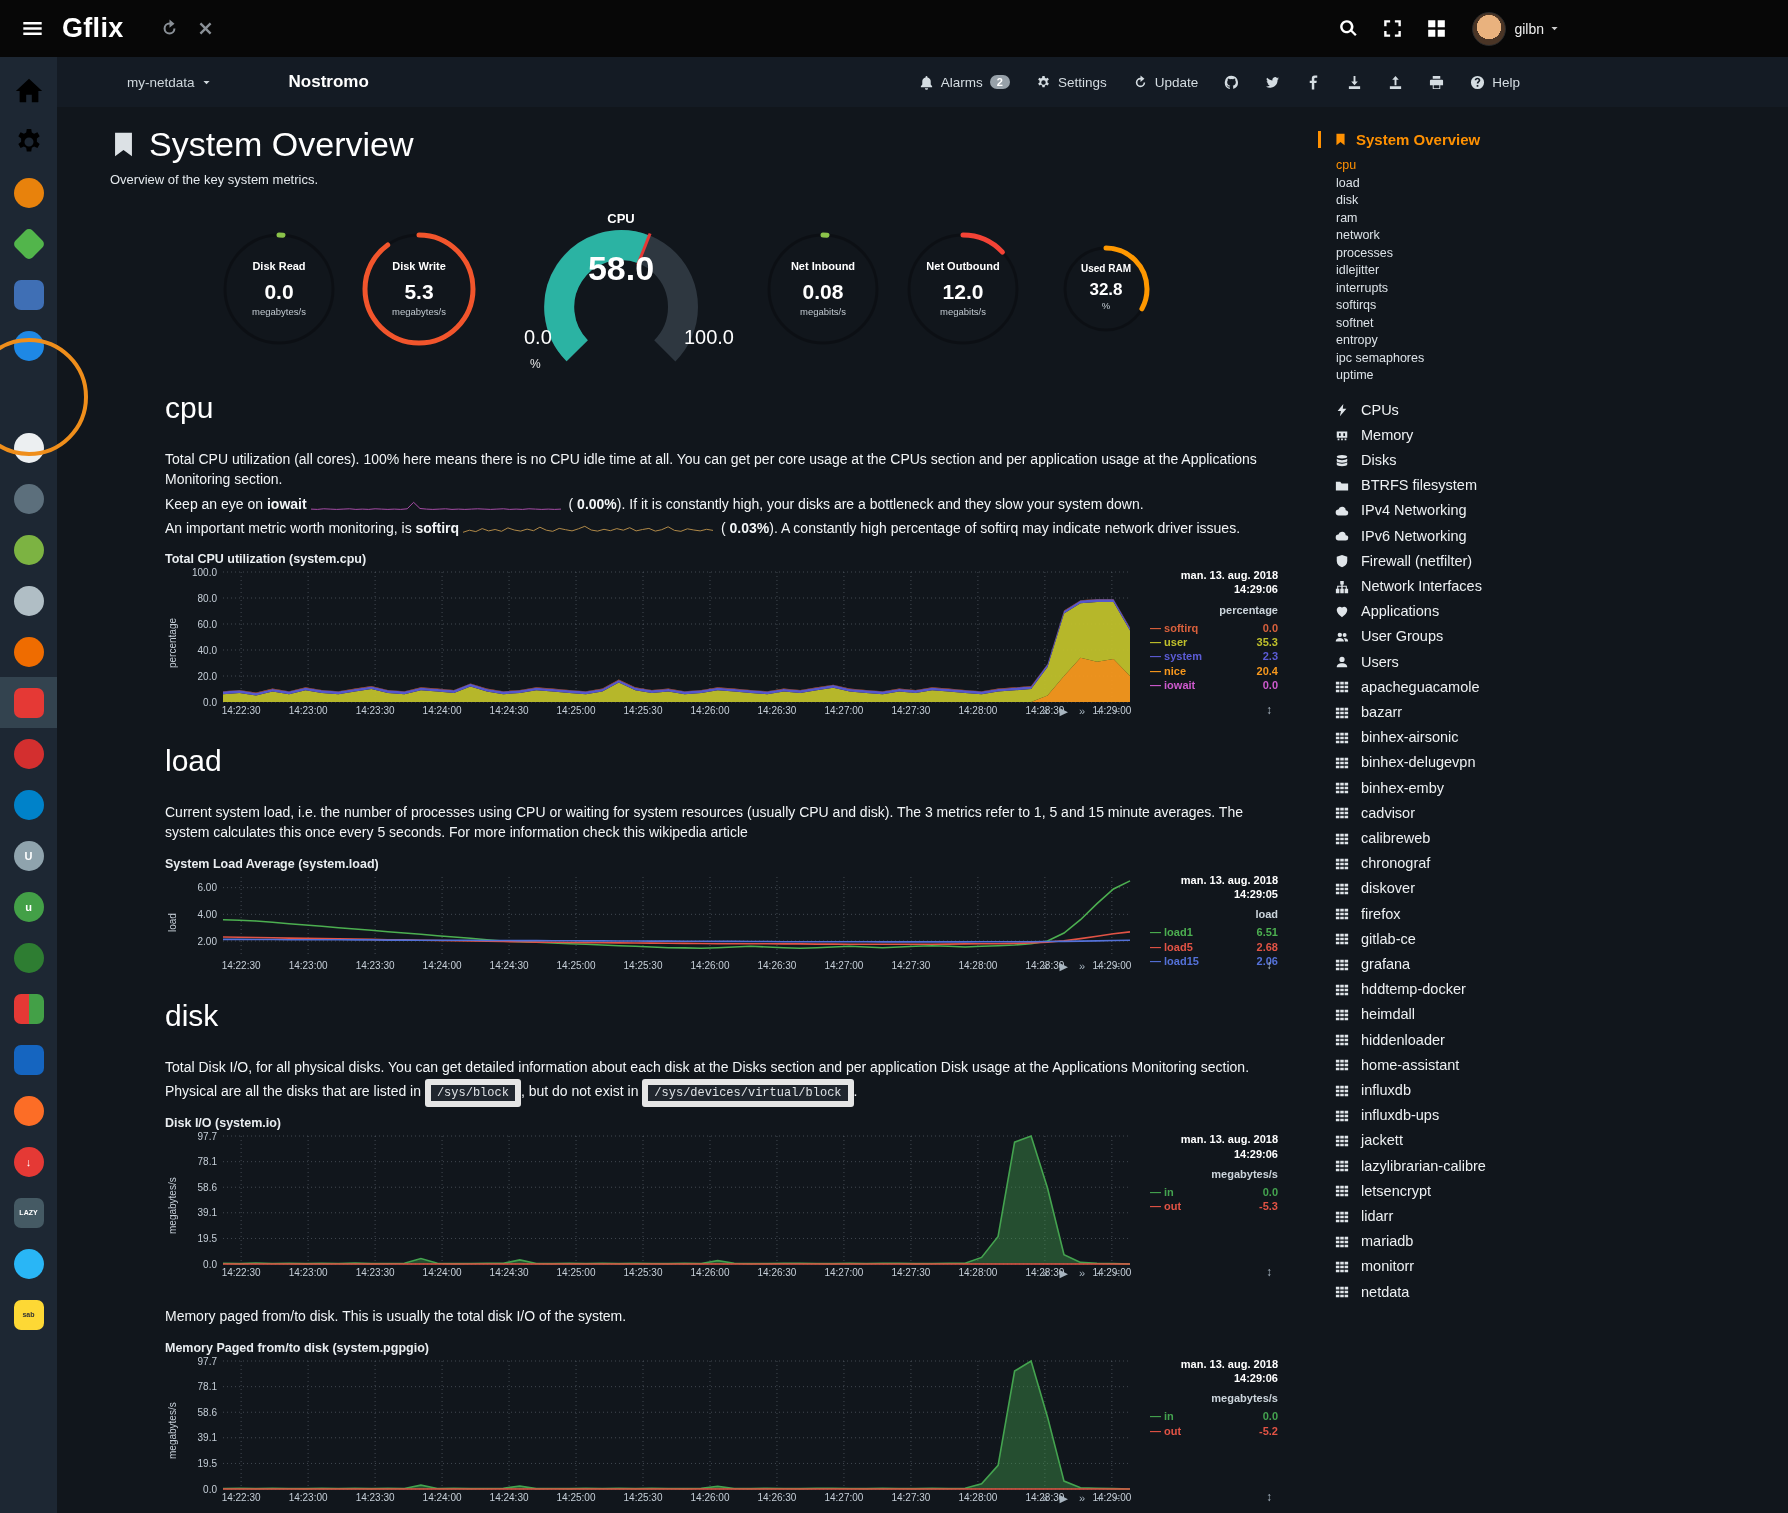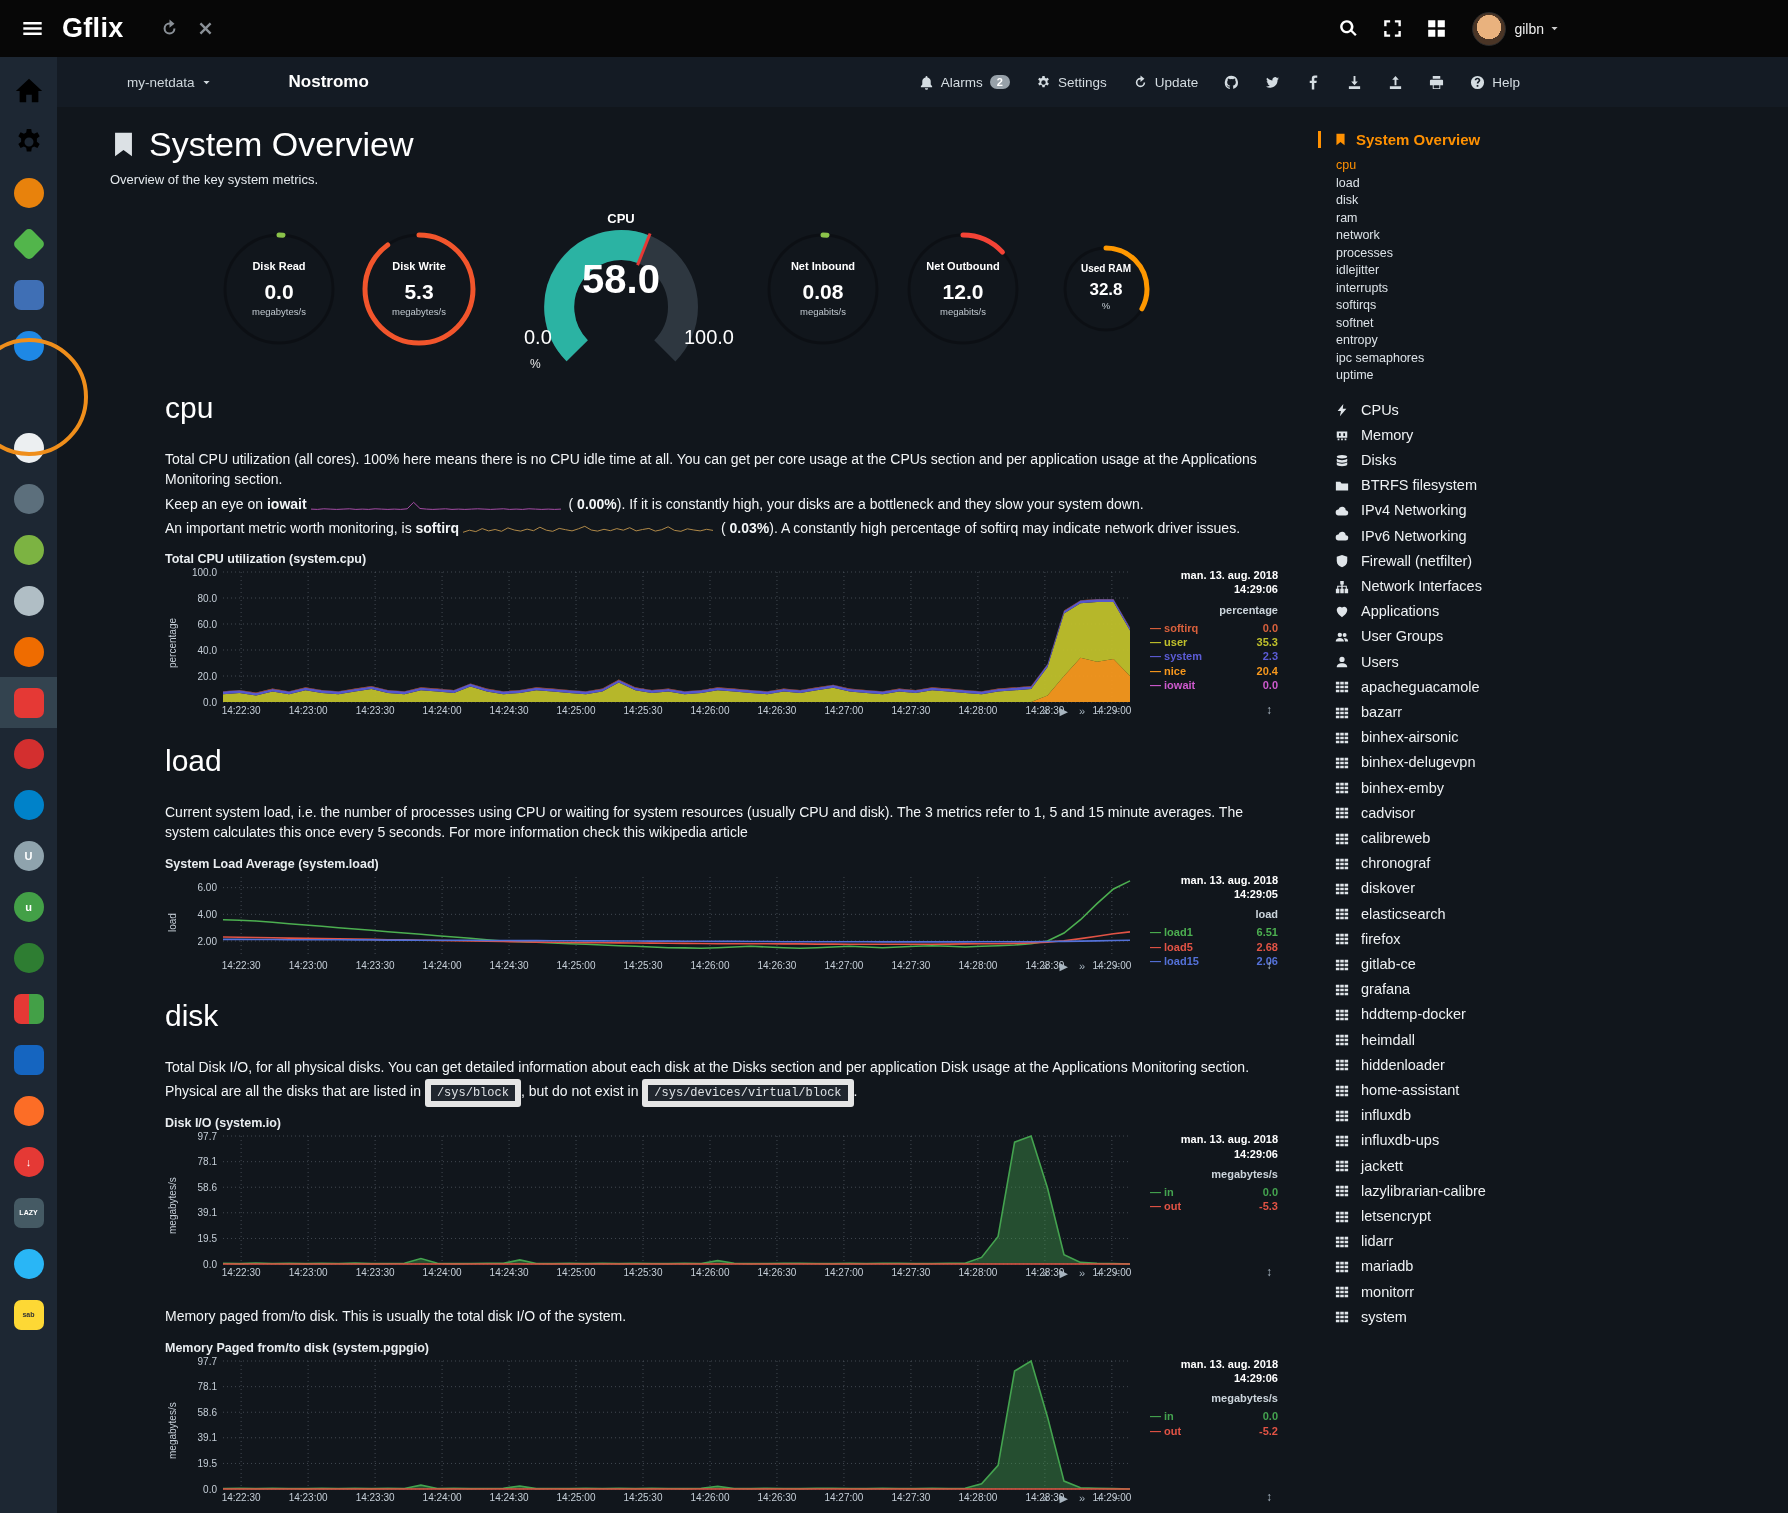--- a/index.html
+++ b/index.html
@@ -49,21 +49,21 @@
 .g-label{position:absolute;top:25%;width:100%;text-align:center;font-size:11px;font-weight:bold;z-index:1}
 .g-value{position:absolute;top:42%;width:100%;text-align:center;font-size:21px;font-weight:bold;z-index:1}
 .g-unit{position:absolute;top:64%;width:100%;text-align:center;font-size:9.5px;color:#c2cad1;z-index:1}
 .ring.small{width:92px;height:92px;margin-left:16px}
 .ring.small .g-label{top:22%;font-size:10px}
 .ring.small .g-value{top:40%;font-size:17px}
 .ring.small .g-unit{top:62%}
 .cpu-gauge{width:210px;height:152px;position:relative;margin:0 16px;flex:none;cursor:pointer}
 .cpu-gauge svg{position:absolute;left:0;top:14px}
 .cg-label{position:absolute;top:-2px;width:100%;text-align:center;font-size:13px;font-weight:bold;z-index:1}
-.cg-value{position:absolute;top:44px;width:100%;text-align:center;font-size:40px;font-weight:bold;z-index:1}
+.cg-value{position:absolute;top:36px;width:100%;text-align:center;font-size:34px;font-weight:bold;z-index:1}
 .cg-min{position:absolute;left:8px;bottom:16px;font-size:20px;z-index:1}
 .cg-max{position:absolute;right:-8px;bottom:16px;font-size:20px;z-index:1}
 .cg-unit{position:absolute;left:14px;bottom:-6px;font-size:12px;color:#e8e8e8;z-index:1}
 
 .section{margin:26px 40px 0 55px}
 .section h2{font-size:30px;font-weight:400;margin-bottom:24px}
 .para{font-size:14px;line-height:1.45;color:#f2f5f7;max-width:1105px;margin-bottom:4px}
 .spark{display:inline-block;width:250px;height:14px;vertical-align:middle;margin:0 4px}
 code{font-family:"Liberation Mono",monospace;font-size:12px;background:#20262e;border:6px solid #e5e5e5;border-radius:3px;padding:1px 6px;color:#dfe3e6}
 .textlink{cursor:pointer}
@@ -912,28 +912,20 @@
                 </svg>
               </span>
               <span>diskover</span>
             </div>
             <div class="rm-cat">
               <span class="ico">
                 <svg viewBox="0 0 16 16">
                   <path d="M1 2h4v3H1zM6 2h4v3H6zM11 2h4v3h-4zM1 6.5h4v3H1zM6 6.5h4v3H6zM11 6.5h4v3h-4zM1 11h4v3H1zM6 11h4v3H6zM11 11h4v3h-4z"></path>
                 </svg>
               </span>
-              <span>elasticsearch</span>
-            </div>
-            <div class="rm-cat">
-              <span class="ico">
-                <svg viewBox="0 0 16 16">
-                  <path d="M1 2h4v3H1zM6 2h4v3H6zM11 2h4v3h-4zM1 6.5h4v3H1zM6 6.5h4v3H6zM11 6.5h4v3h-4zM1 11h4v3H1zM6 11h4v3H6zM11 11h4v3h-4z"></path>
-                </svg>
-              </span>
               <span>firefox</span>
             </div>
             <div class="rm-cat">
               <span class="ico">
                 <svg viewBox="0 0 16 16">
                   <path d="M1 2h4v3H1zM6 2h4v3H6zM11 2h4v3h-4zM1 6.5h4v3H1zM6 6.5h4v3H6zM11 6.5h4v3h-4zM1 11h4v3H1zM6 11h4v3H6zM11 11h4v3h-4z"></path>
                 </svg>
               </span>
               <span>gitlab-ce</span>
             </div>
@@ -1040,19 +1032,19 @@
                 </svg>
               </span>
               <span>monitorr</span>
             </div>
             <div class="rm-cat">
               <span class="ico">
                 <svg viewBox="0 0 16 16">
                   <path d="M1 2h4v3H1zM6 2h4v3H6zM11 2h4v3h-4zM1 6.5h4v3H1zM6 6.5h4v3H6zM11 6.5h4v3h-4zM1 11h4v3H1zM6 11h4v3H6zM11 11h4v3h-4z"></path>
                 </svg>
               </span>
-              <span>system</span>
+              <span>netdata</span>
             </div>
           </div>
       </div>
     </div>
   </div>
 </div>
 
 </body></html>

